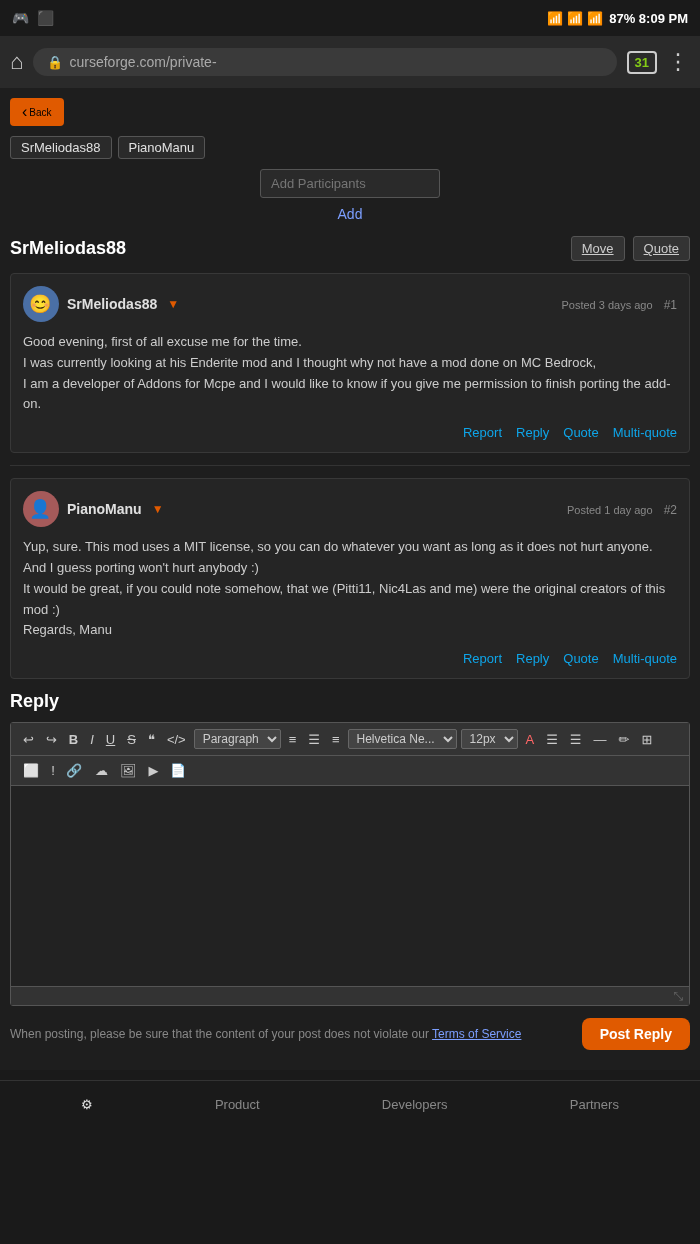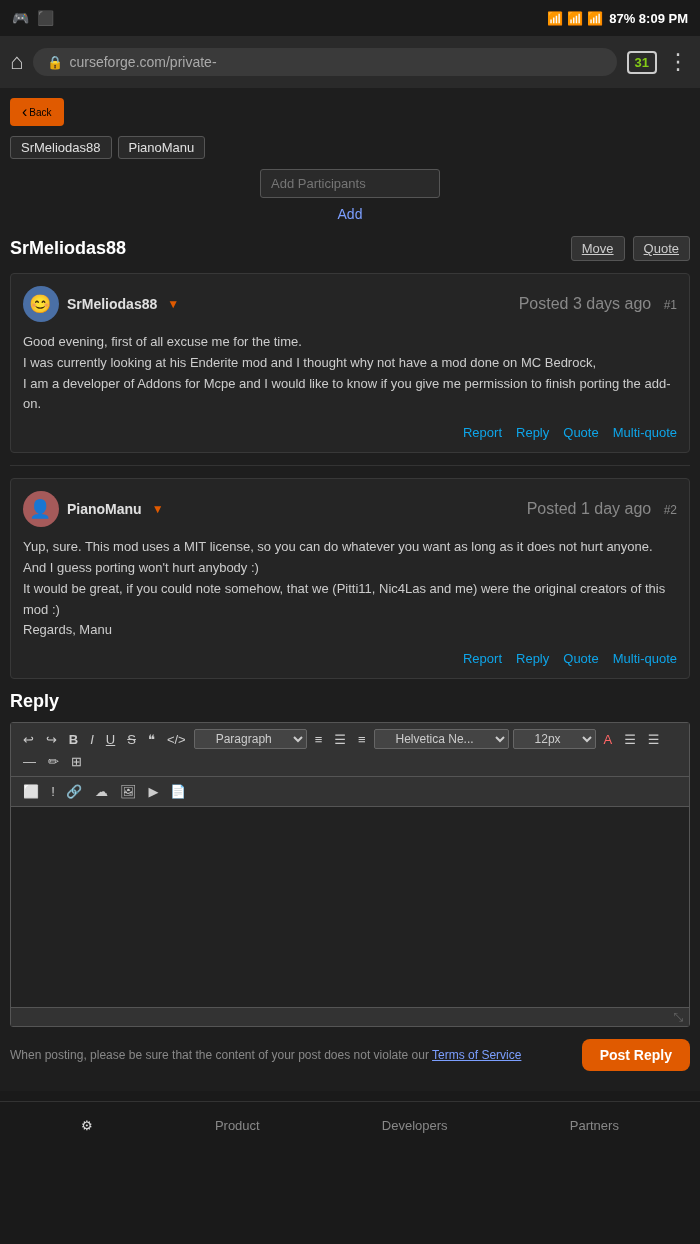--- a/index.html
+++ b/index.html
@@ -176,21 +176,21 @@
     .author-name {
       color: #e0e0e0;
       font-size: 14px;
       font-weight: bold;
     }
     .author-badge {
       color: #e05a00;
       font-size: 12px;
       margin-left: 2px;
     }
-    .post-meta { color: #888; font-size: 16px; }
+    .post-meta { color: #888; font-size: 11px; }
     .post-num { color: #888; font-size: 12px; margin-left: 8px; }
     .post-body { color: #ccc; font-size: 13px; line-height: 1.6; margin-bottom: 10px; }
     .post-actions {
       display: flex;
       justify-content: flex-end;
       gap: 14px;
     }
     .post-action-btn {
       background: none;
       border: none;
@@ -239,21 +239,21 @@
       padding: 2px 4px;
       border-radius: 2px;
       line-height: 1;
     }
     .toolbar-select {
       background: #444;
       border: 1px solid #666;
       color: #ccc;
       font-size: 12px;
       border-radius: 2px;
-      padding: 1px 17px;
+      padding: 1px 4px;
     }
     .editor-body {
       min-height: 200px;
       background: #222;
       padding: 10px;
       color: #ccc;
       font-size: 13px;
       outline: none;
       resize: vertical;
       width: 100%;

